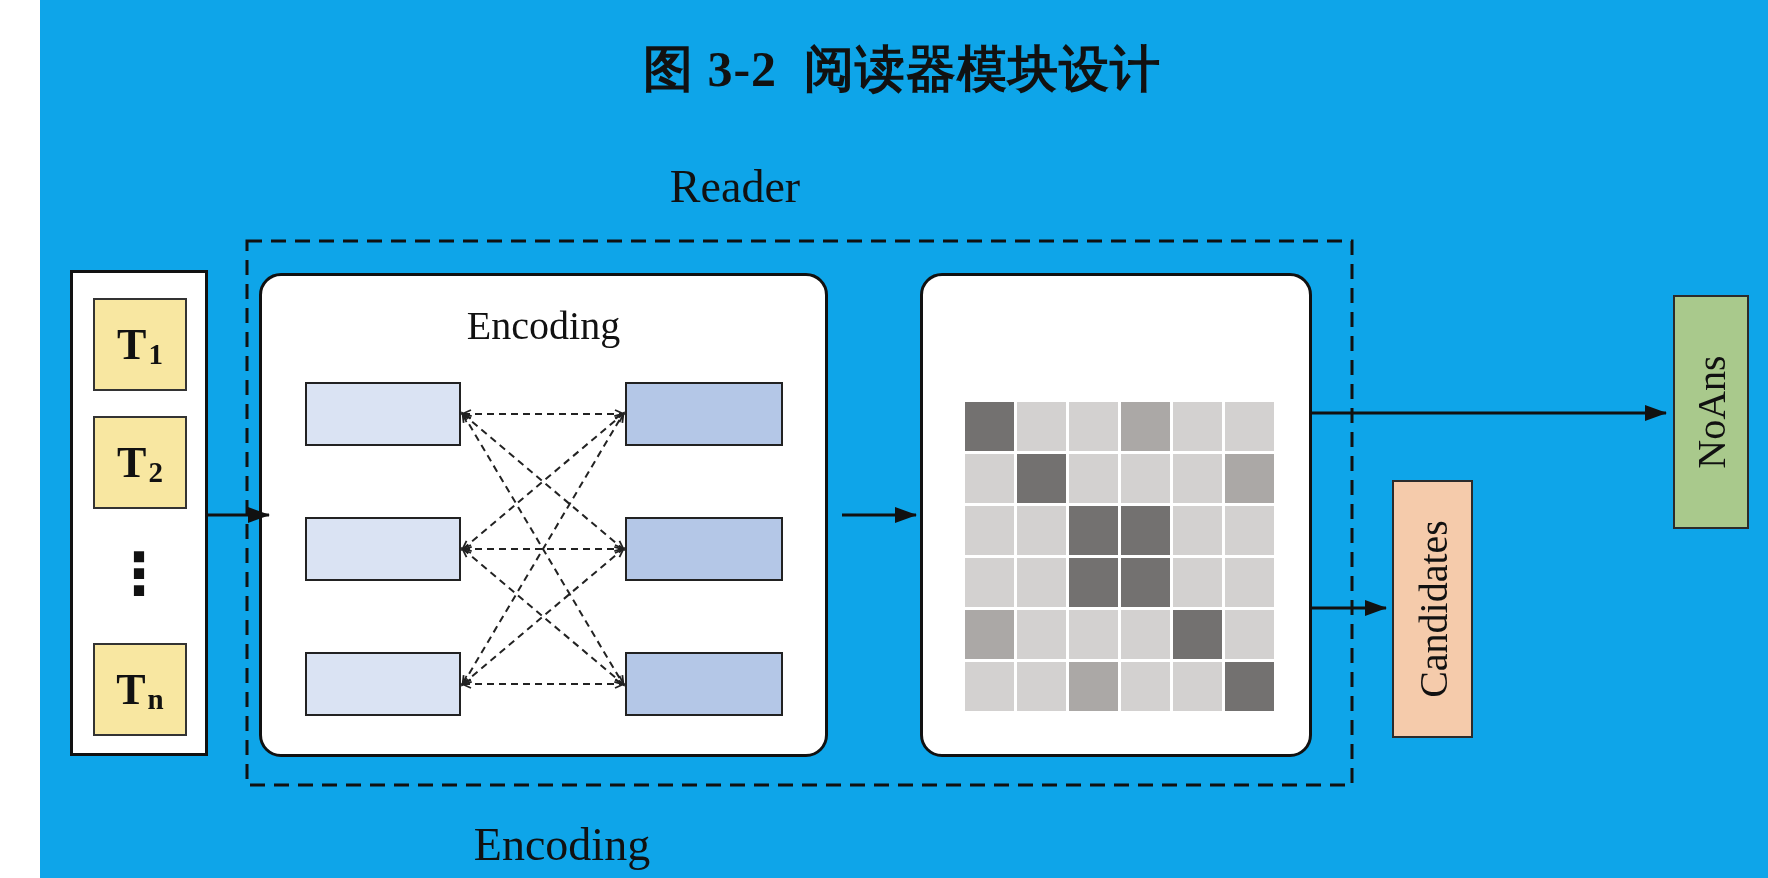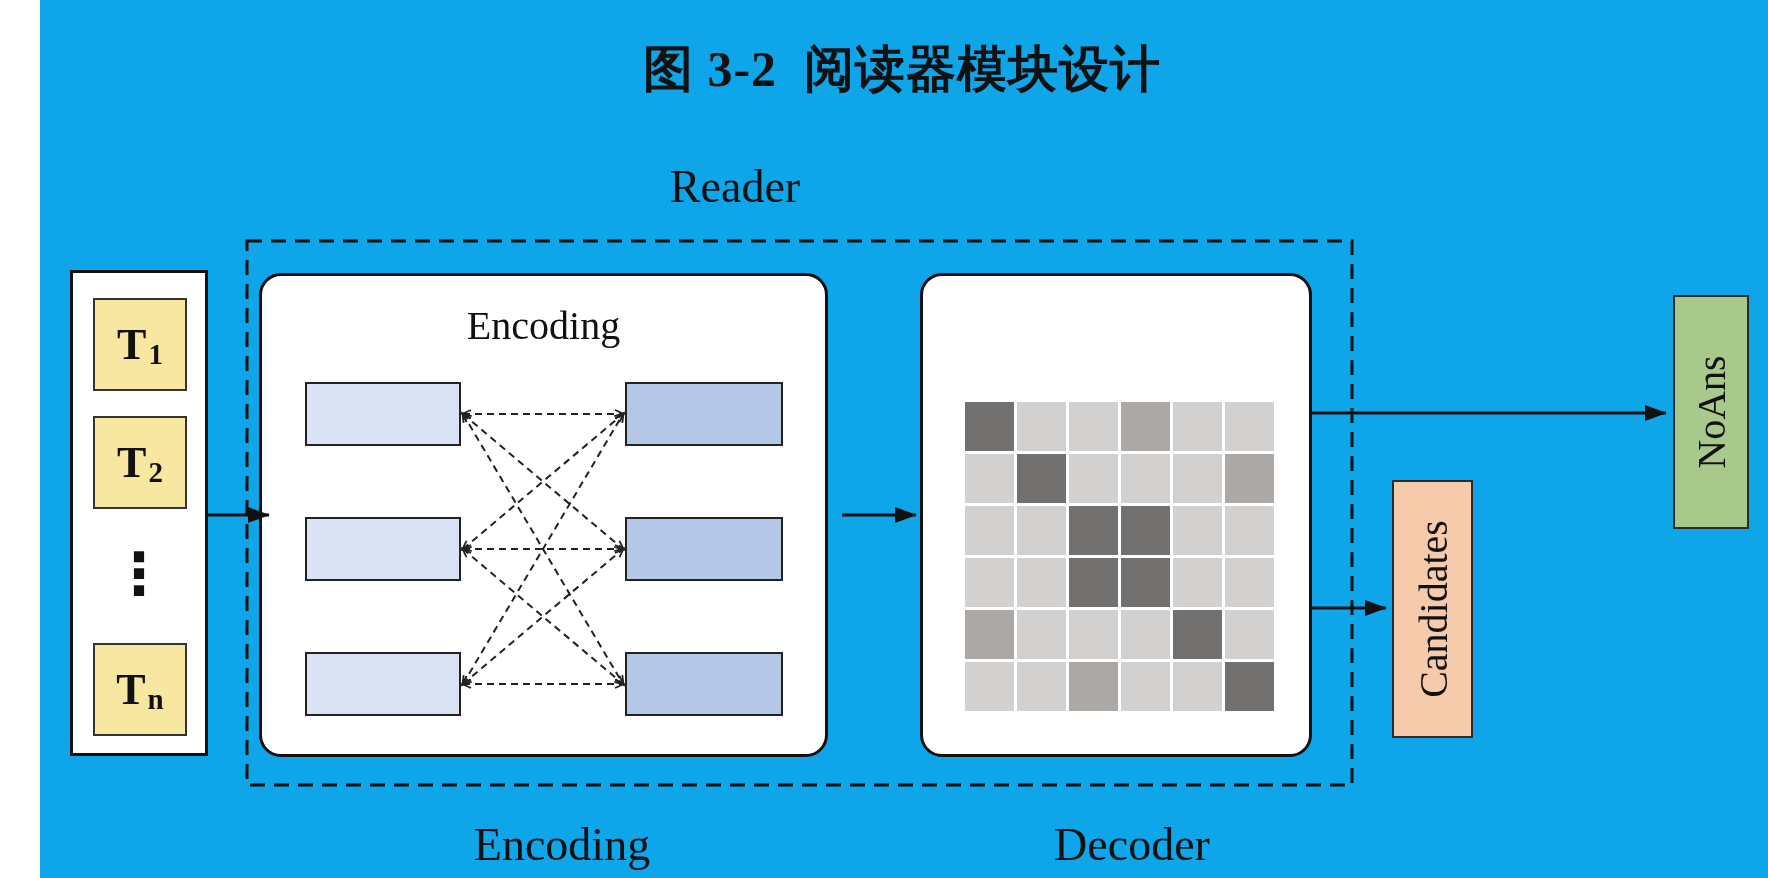--- a/index.html
+++ b/index.html
@@ -150,21 +150,20 @@
   </div>
 
   <div class="out-box" id="noans-box" style="background: rgb(169, 201, 140);">
     <span class="vtext">NoAns</span>
   </div>
   <div class="out-box" id="candidates-box" style="background: rgb(245, 203, 171);">
     <span class="vtext">Candidates</span>
   </div>
 
   <div class="abs ctr" id="encoder-label">Encoding</div>
-  <div class="abs ctr" id="decoder-label">Decoder</div>
 
   <svg id="overlay" width="1768" height="878" viewBox="0 0 1768 878">
     <defs>
       <marker id="tri" markerWidth="24" markerHeight="18" refX="21" refY="8" orient="auto" markerUnits="userSpaceOnUse">
         <path d="M0,0 L22,8 L0,16 Z" fill="#111"></path>
       </marker>
     </defs>
     <rect x="207" y="241" width="1105" height="544" fill="none" stroke="#111" stroke-width="3" stroke-dasharray="15 9"></rect>
     <line x1="168" y1="515" x2="229" y2="515" stroke="#111" stroke-width="3" marker-end="url(#tri)"></line>
     <line x1="802" y1="515" x2="876" y2="515" stroke="#111" stroke-width="3" marker-end="url(#tri)"></line>

